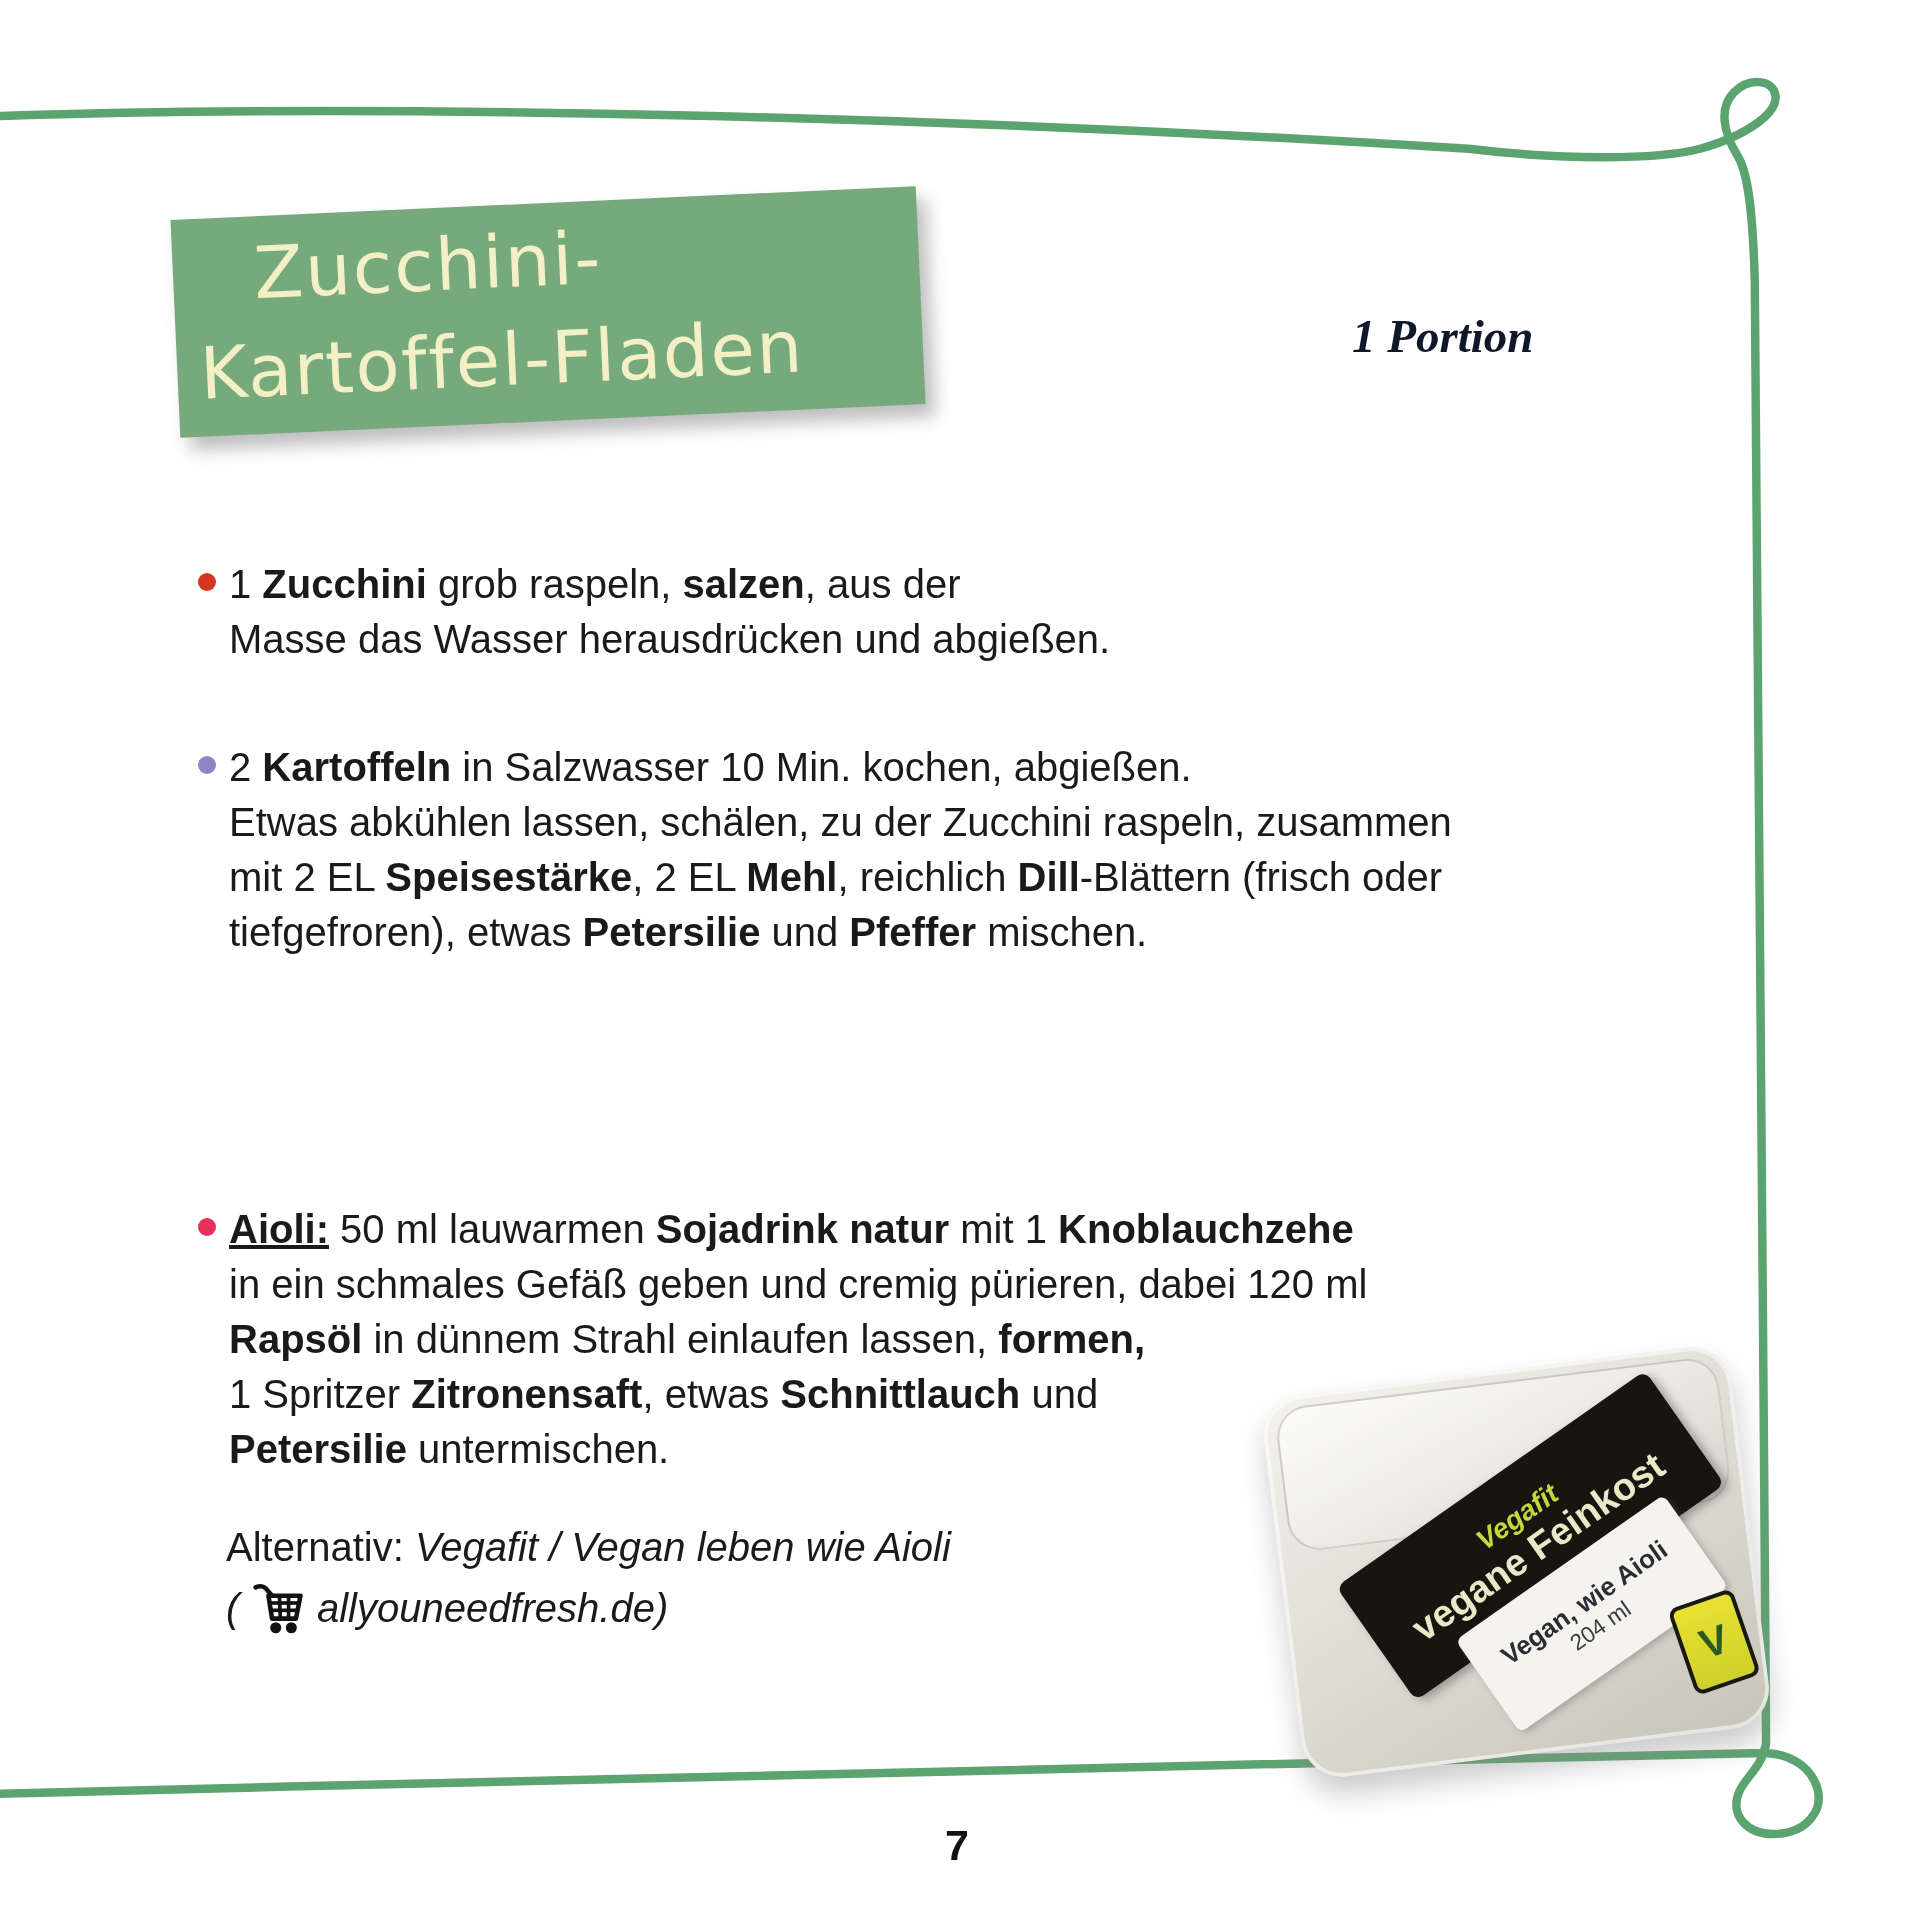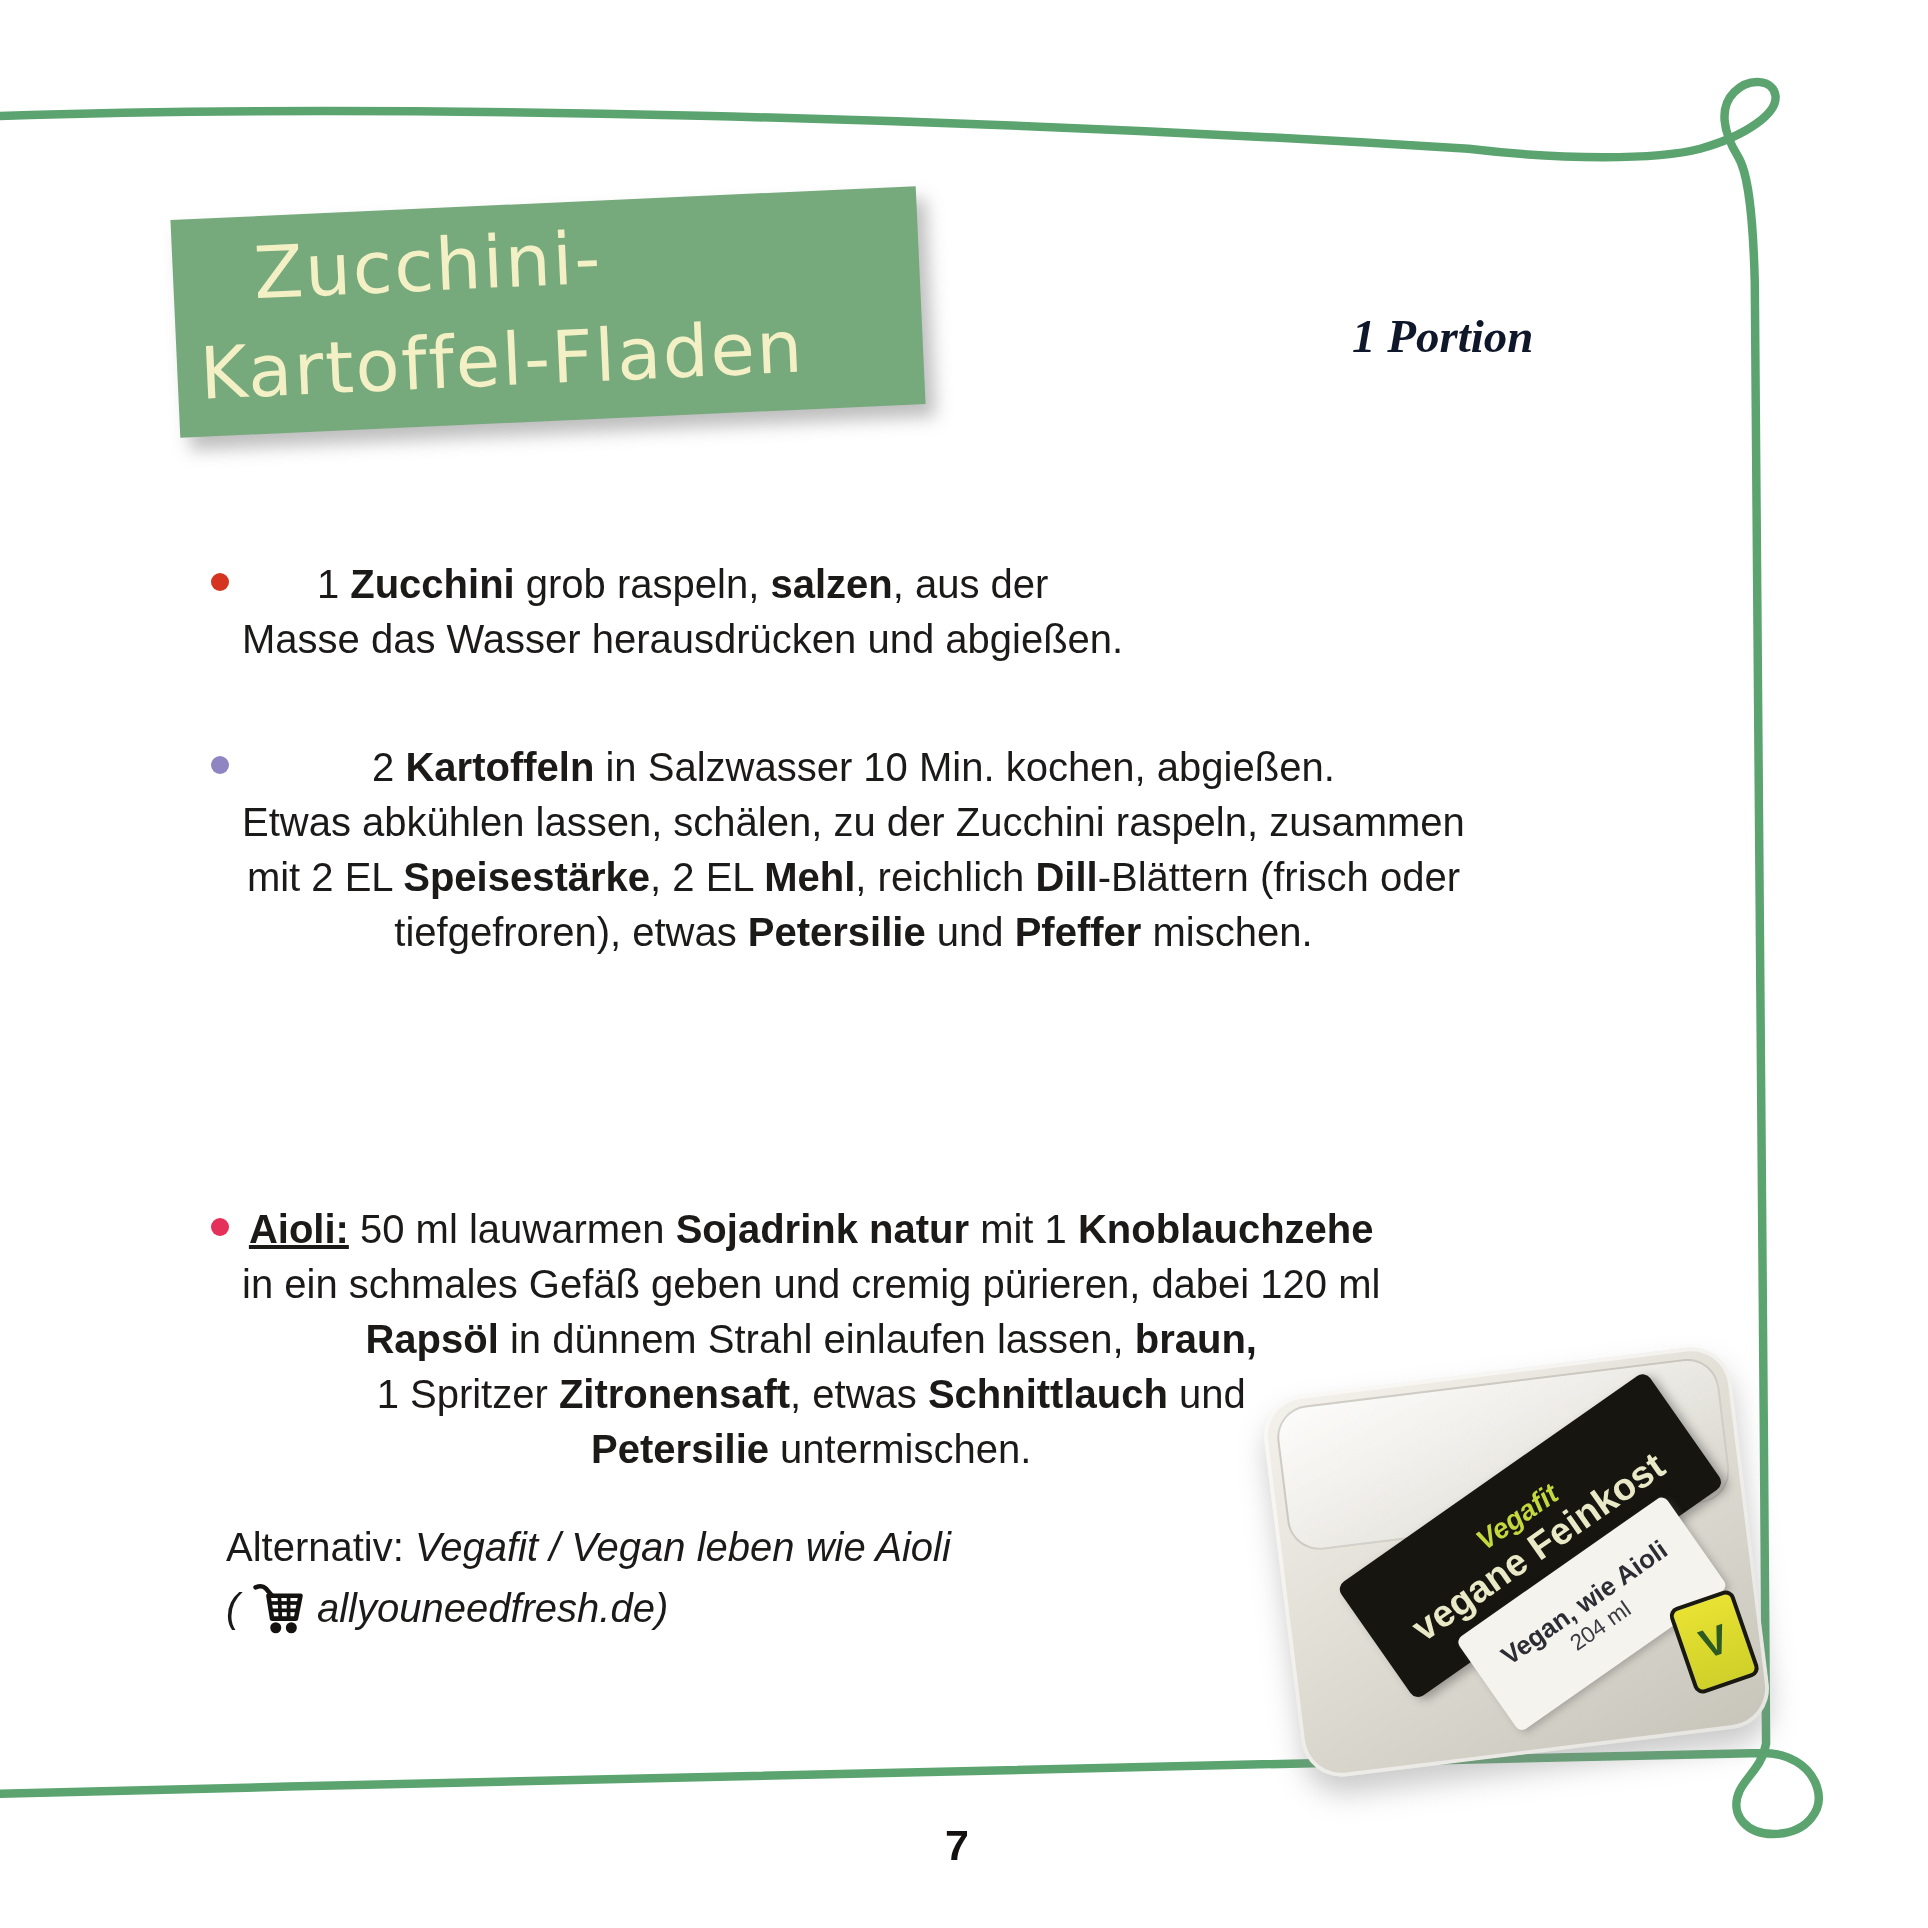--- a/index.html
+++ b/index.html
@@ -11,21 +11,21 @@
           transform:rotate(-2.6deg);box-shadow:9.4px 13px 17px rgba(110,110,110,.45);}
   .banner .t1,.banner .t2{position:absolute;font-family:"DejaVu Sans",sans-serif;
           font-size:72px;letter-spacing:1.9px;white-space:nowrap;}
   .banner .t1{left:81px;top:15px;}
   .banner .t2{left:22.6px;top:113px;}
   
   .portion{position:absolute;left:1352px;top:309px;z-index:2;
            font-family:"Liberation Serif",serif;font-style:italic;font-weight:bold;
            font-size:47px;white-space:nowrap;}
   
-  .step{position:absolute;left:211px;display:flex;z-index:2;text-align:center;}
+  .step{position:absolute;left:198px;display:flex;z-index:2;}
   .bullet{flex:0 0 auto;width:18px;height:18px;border-radius:50%;margin-top:16px;}
   .lines{margin-left:13px;}
   .line{font-size:40px;line-height:55px;white-space:nowrap;}
   .line .b{font-weight:bold;}
   .line .u{text-decoration:underline;}
   .line .i{font-style:italic;}
   .step1{top:557px;} .step2{top:740px;} .step3{top:1021px;} .step4{top:1202px;}
   
   .alt{position:absolute;left:226px;top:1520px;z-index:2;}
   .alt .line2{display:flex;align-items:center;gap:7.5px;margin-top:5.6px;}
@@ -104,21 +104,21 @@
       <div class="line"><span>tiefgefroren), etwas </span><span class="b">Petersilie</span><span> und </span><span class="b">Pfeffer</span><span> mischen.</span></div>
     </div>
   </div>
 
 
   <div class="step step4">
     <span class="bullet" style="background-color: rgb(229, 49, 90);"></span>
     <div class="lines">
       <div class="line"><span class="b u">Aioli:</span><span> 50 ml lauwarmen </span><span class="b">Sojadrink natur</span><span> mit 1 </span><span class="b">Knoblauchzehe</span></div>
       <div class="line"><span>in ein schmales Gefäß geben und cremig pürieren, dabei 120 ml</span></div>
-      <div class="line"><span class="b">Rapsöl</span><span> in dünnem Strahl einlaufen lassen, </span><span class="b">braun,</span></div>
+      <div class="line"><span class="b">Rapsöl</span><span> in dünnem Strahl einlaufen lassen, </span><span class="b">formen,</span></div>
       <div class="line"><span>1 Spritzer </span><span class="b">Zitronensaft</span><span>, etwas </span><span class="b">Schnittlauch</span><span> und</span></div>
       <div class="line"><span class="b">Petersilie</span><span> untermischen.</span></div>
     </div>
   </div>
 
   <div class="alt">
     <div class="line"><span>Alternativ: </span><span class="i">Vegafit / Vegan leben wie Aioli</span></div>
     <div class="line line2">
       <span class="i">(</span>
       <svg class="cart-icon" viewBox="0 0 60 60">

